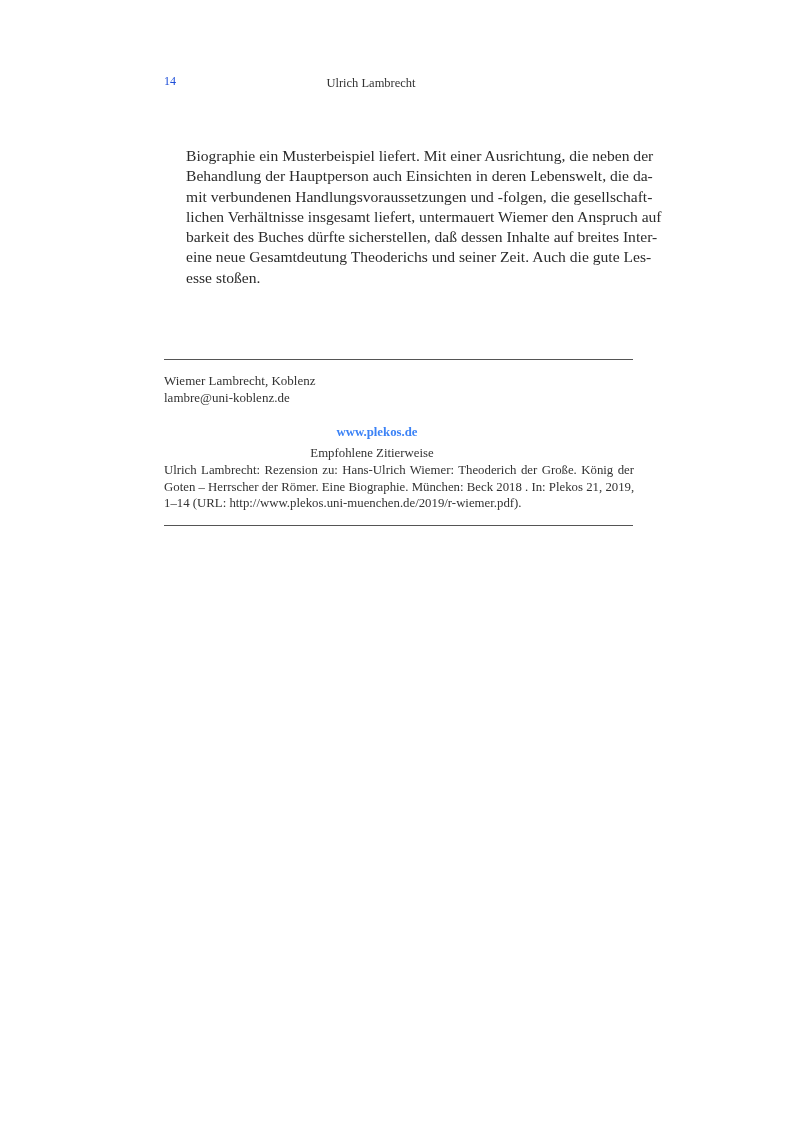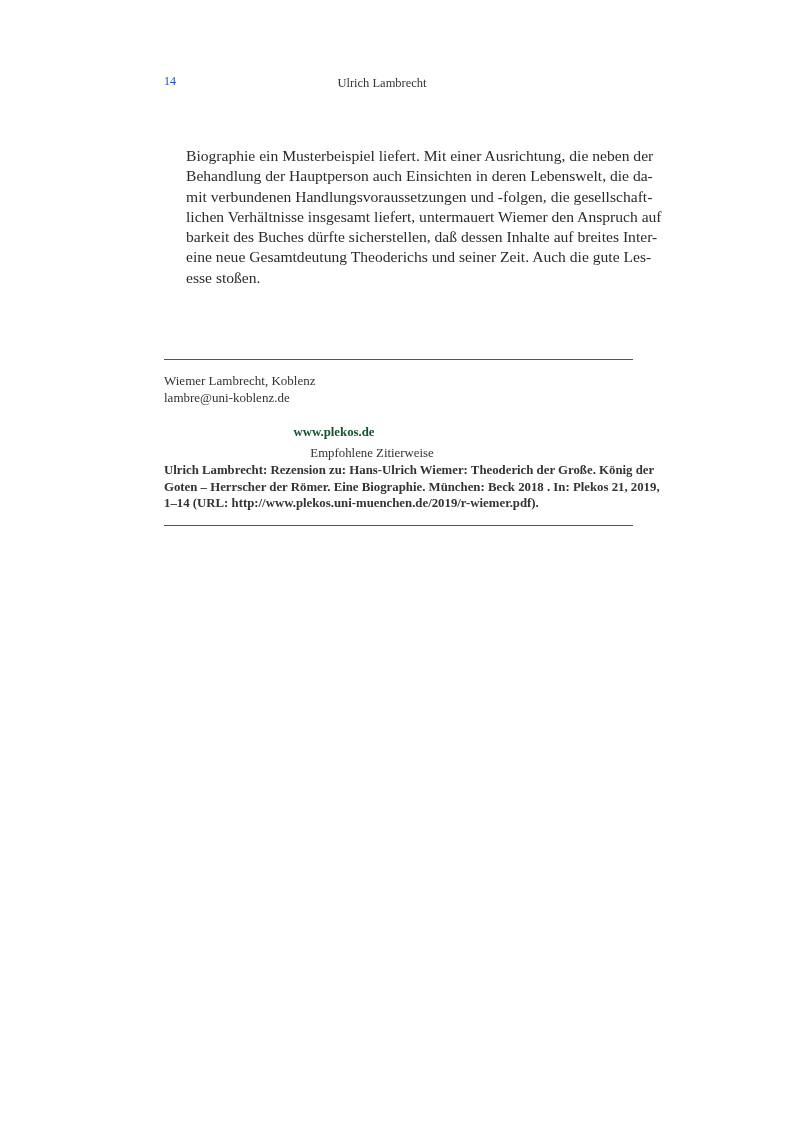--- a/index.html
+++ b/index.html
@@ -17,21 +17,21 @@
     }
     .page-number {
       position: absolute;
       left: 164px;
       top: 74px;
       font-size: 12px;
       color: #1d4ed8;
     }
     .running-head {
       position: absolute;
-      left: 16px;
+      left: 5px;
       width: 732px;
       top: 76px;
       text-align: center;
       font-size: 12.5px;
       color: #333;
     }
     .body-text {
       position: absolute;
       left: 164px;
       top: 146px;
@@ -71,22 +71,23 @@
     }
     .author-block div { display: block; }
     .site-link {
       position: absolute;
       left: 0;
       width: 668px;
       top: 425px;
       text-align: center;
       font-size: 12.8px;
       font-weight: bold;
-      color: #14532d;
+      color: #3b82f6;
       text-decoration: none;
+      padding-left: 43px;
     }
     .cite-heading {
       position: absolute;
       left: 0;
       width: 744px;
       top: 446px;
       text-align: center;
       font-size: 12.8px;
       color: #333;
     }
@@ -97,21 +98,20 @@
       width: 470px;
       font-size: 12.8px;
       line-height: 16.6px;
       color: #333;
     }
     .citation span.line {
       display: block;
       white-space: nowrap;
       text-align: justify;
       text-align-last: justify;
-      font-weight: bold;
     }
     .citation span.line.last {
       text-align-last: left;
     }
   </style>
 </head>
 <body>
 
 <div class="page-number">14</div>
 <div class="running-head">Ulrich Lambrecht</div>

